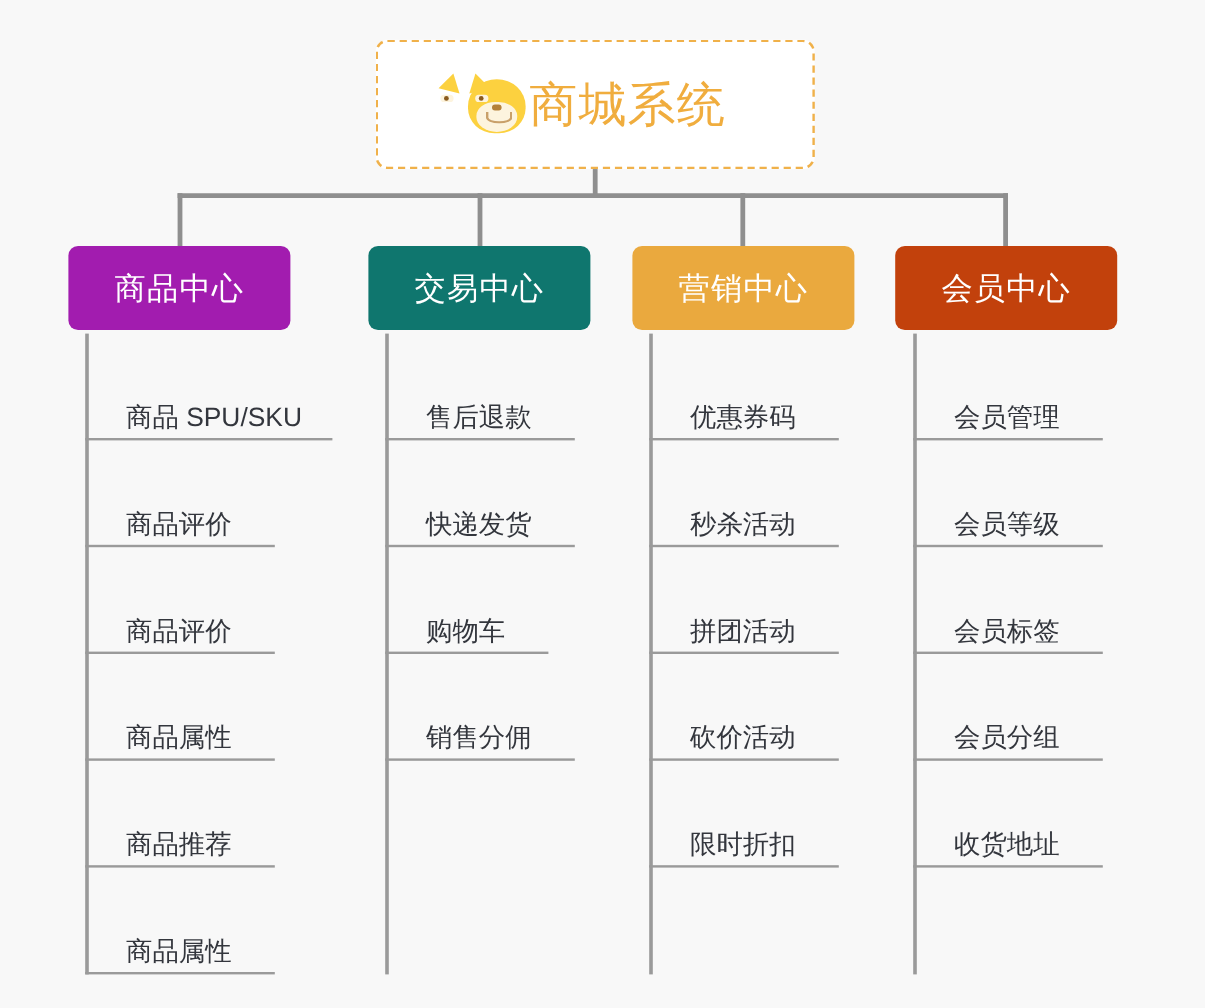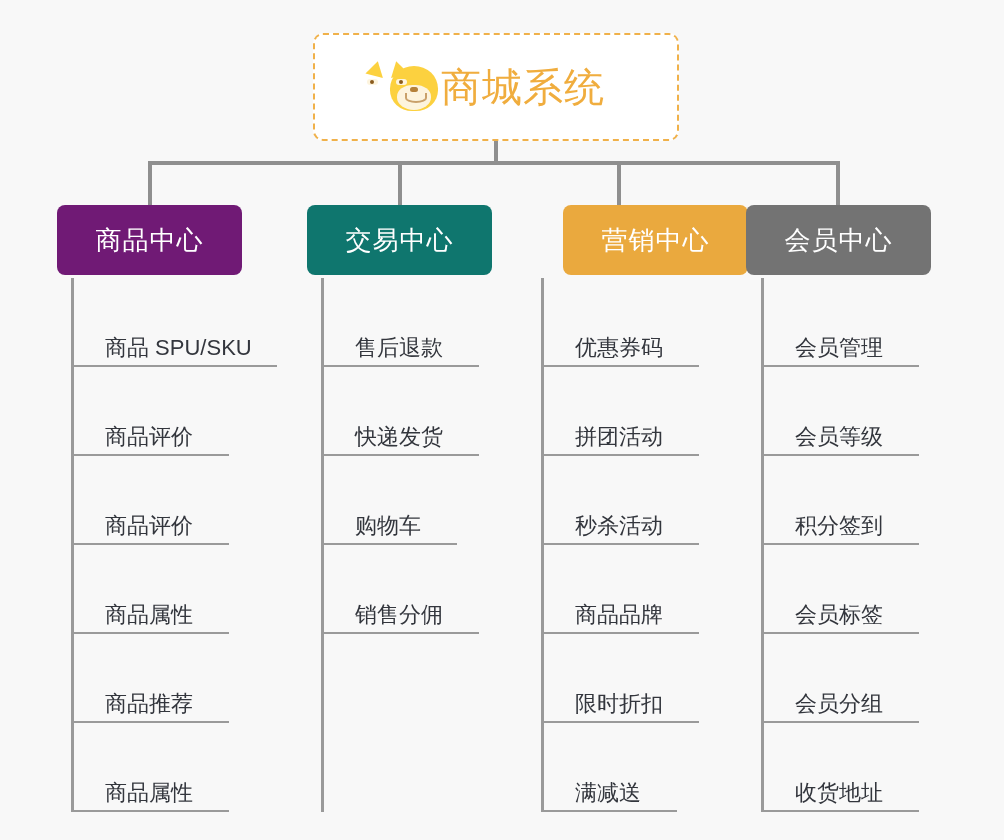--- a/index.html
+++ b/index.html
@@ -199,30 +199,30 @@
         <span class="muzzle"></span>
         <span class="eye l"></span>
         <span class="eye r"></span>
         <span class="nose"></span>
         <span class="mouth"></span>
       </span>
     </span>
     <span class="root-label" style="color: rgb(240, 173, 62);">商城系统</span>
   </div>
 
-  <div class="category-box" style="left: 57px; top: 205px; width: 185px; background: #701a75; color: rgb(255, 255, 255);">
+  <div class="category-box" style="left: 57px; top: 205px; width: 185px; background: #a21caf; color: rgb(255, 255, 255);">
     <span>商品中心</span>
   </div>
   <div class="category-box" style="left: 307px; top: 205px; width: 185px; background: #0f766e; color: rgb(255, 255, 255);">
     <span>交易中心</span>
   </div>
-  <div class="category-box" style="left: 527px; top: 205px; width: 185px; background: rgb(234, 169, 62); color: rgb(255, 255, 255); margin-left: 36px;">
+  <div class="category-box" style="left: 527px; top: 205px; width: 185px; background: rgb(234, 169, 62); color: rgb(255, 255, 255);">
     <span>营销中心</span>
   </div>
-  <div class="category-box" style="left: 746px; top: 205px; width: 185px; background: #737373; color: rgb(255, 255, 255); text-align: center;">
+  <div class="category-box" style="left: 746px; top: 205px; width: 185px; background: #c2410c; color: rgb(255, 255, 255); text-align: center;">
     <span>会员中心</span>
   </div>
 
   <div class="branch-column" style="left:71px; width:210px;">
     <div class="branch-trunk" style="height:534px;"></div>
     <div class="leaf-item">
       <span class="leaf-rule" style="width:206px;"></span>
       <span class="leaf-label">商品 SPU/SKU</span>
     </div>
     <div class="leaf-item">
@@ -268,56 +268,48 @@
   </div>
 
   <div class="branch-column" style="left:541px; width:180px;">
     <div class="branch-trunk" style="height:534px;"></div>
     <div class="leaf-item">
       <span class="leaf-rule" style="width:158px;"></span>
       <span class="leaf-label">优惠券码</span>
     </div>
     <div class="leaf-item">
       <span class="leaf-rule" style="width:158px;"></span>
+      <span class="leaf-label">秒杀活动</span>
+    </div>
+    <div class="leaf-item">
+      <span class="leaf-rule" style="width:158px;"></span>
       <span class="leaf-label">拼团活动</span>
     </div>
     <div class="leaf-item">
       <span class="leaf-rule" style="width:158px;"></span>
-      <span class="leaf-label">秒杀活动</span>
-    </div>
-    <div class="leaf-item">
-      <span class="leaf-rule" style="width:158px;"></span>
-      <span class="leaf-label">商品品牌</span>
+      <span class="leaf-label">砍价活动</span>
     </div>
     <div class="leaf-item">
       <span class="leaf-rule" style="width:158px;"></span>
       <span class="leaf-label">限时折扣</span>
-    </div>
-    <div class="leaf-item">
-      <span class="leaf-rule" style="width:136px;"></span>
-      <span class="leaf-label">满减送</span>
     </div>
   </div>
 
   <div class="branch-column" style="left:761px; width:180px;">
     <div class="branch-trunk" style="height:534px;"></div>
     <div class="leaf-item">
       <span class="leaf-rule" style="width:158px;"></span>
       <span class="leaf-label">会员管理</span>
     </div>
     <div class="leaf-item">
       <span class="leaf-rule" style="width:158px;"></span>
       <span class="leaf-label">会员等级</span>
     </div>
     <div class="leaf-item">
       <span class="leaf-rule" style="width:158px;"></span>
-      <span class="leaf-label">积分签到</span>
-    </div>
-    <div class="leaf-item">
-      <span class="leaf-rule" style="width:158px;"></span>
       <span class="leaf-label">会员标签</span>
     </div>
     <div class="leaf-item">
       <span class="leaf-rule" style="width:158px;"></span>
       <span class="leaf-label">会员分组</span>
     </div>
     <div class="leaf-item">
       <span class="leaf-rule" style="width:158px;"></span>
       <span class="leaf-label">收货地址</span>
     </div>

